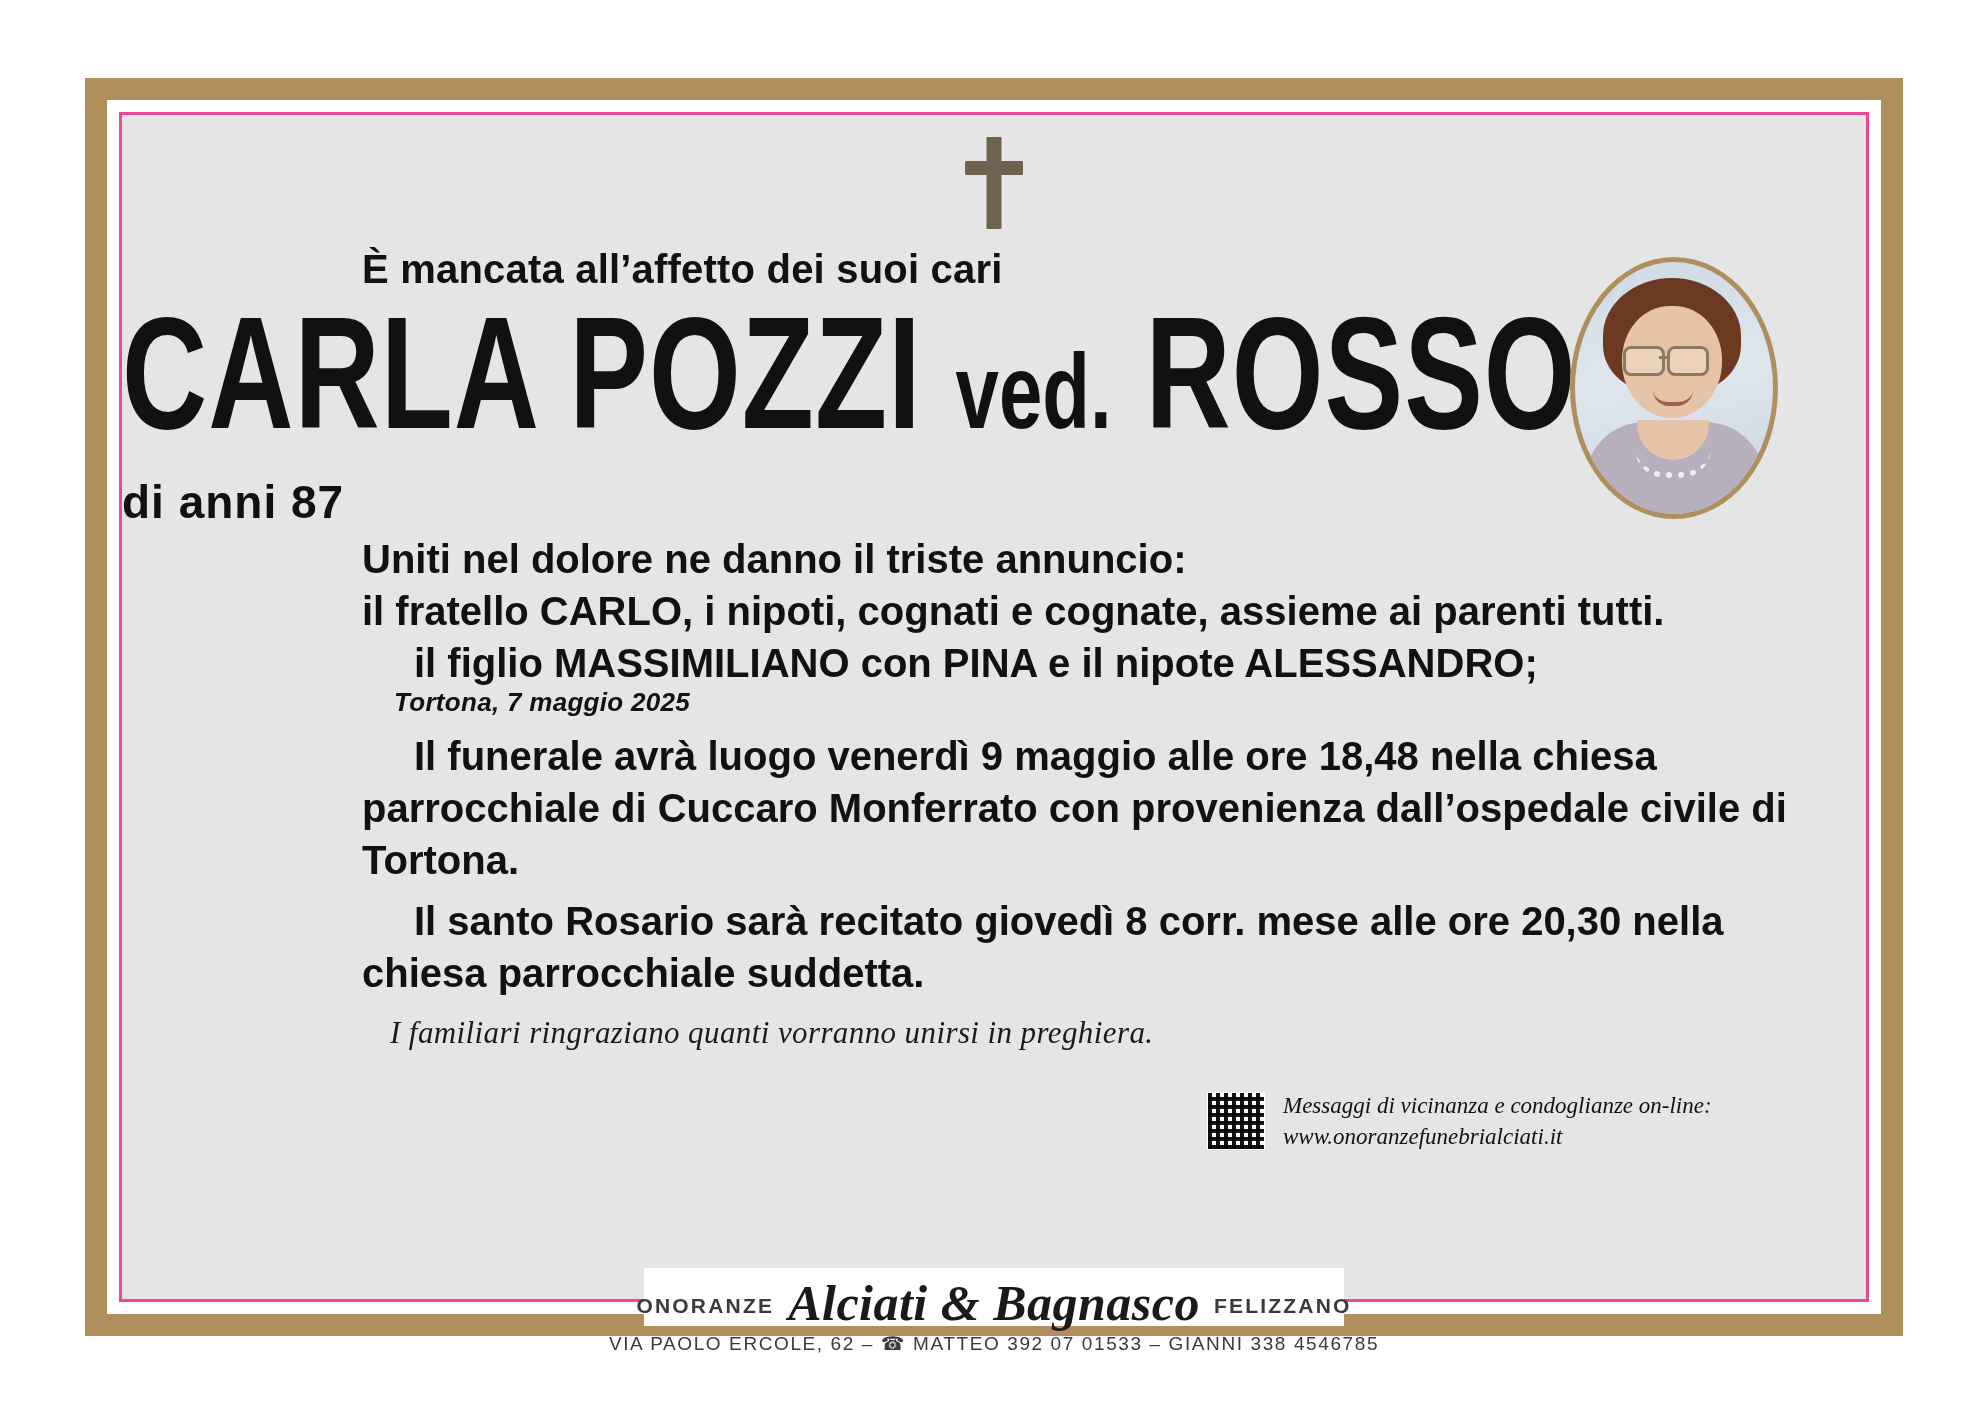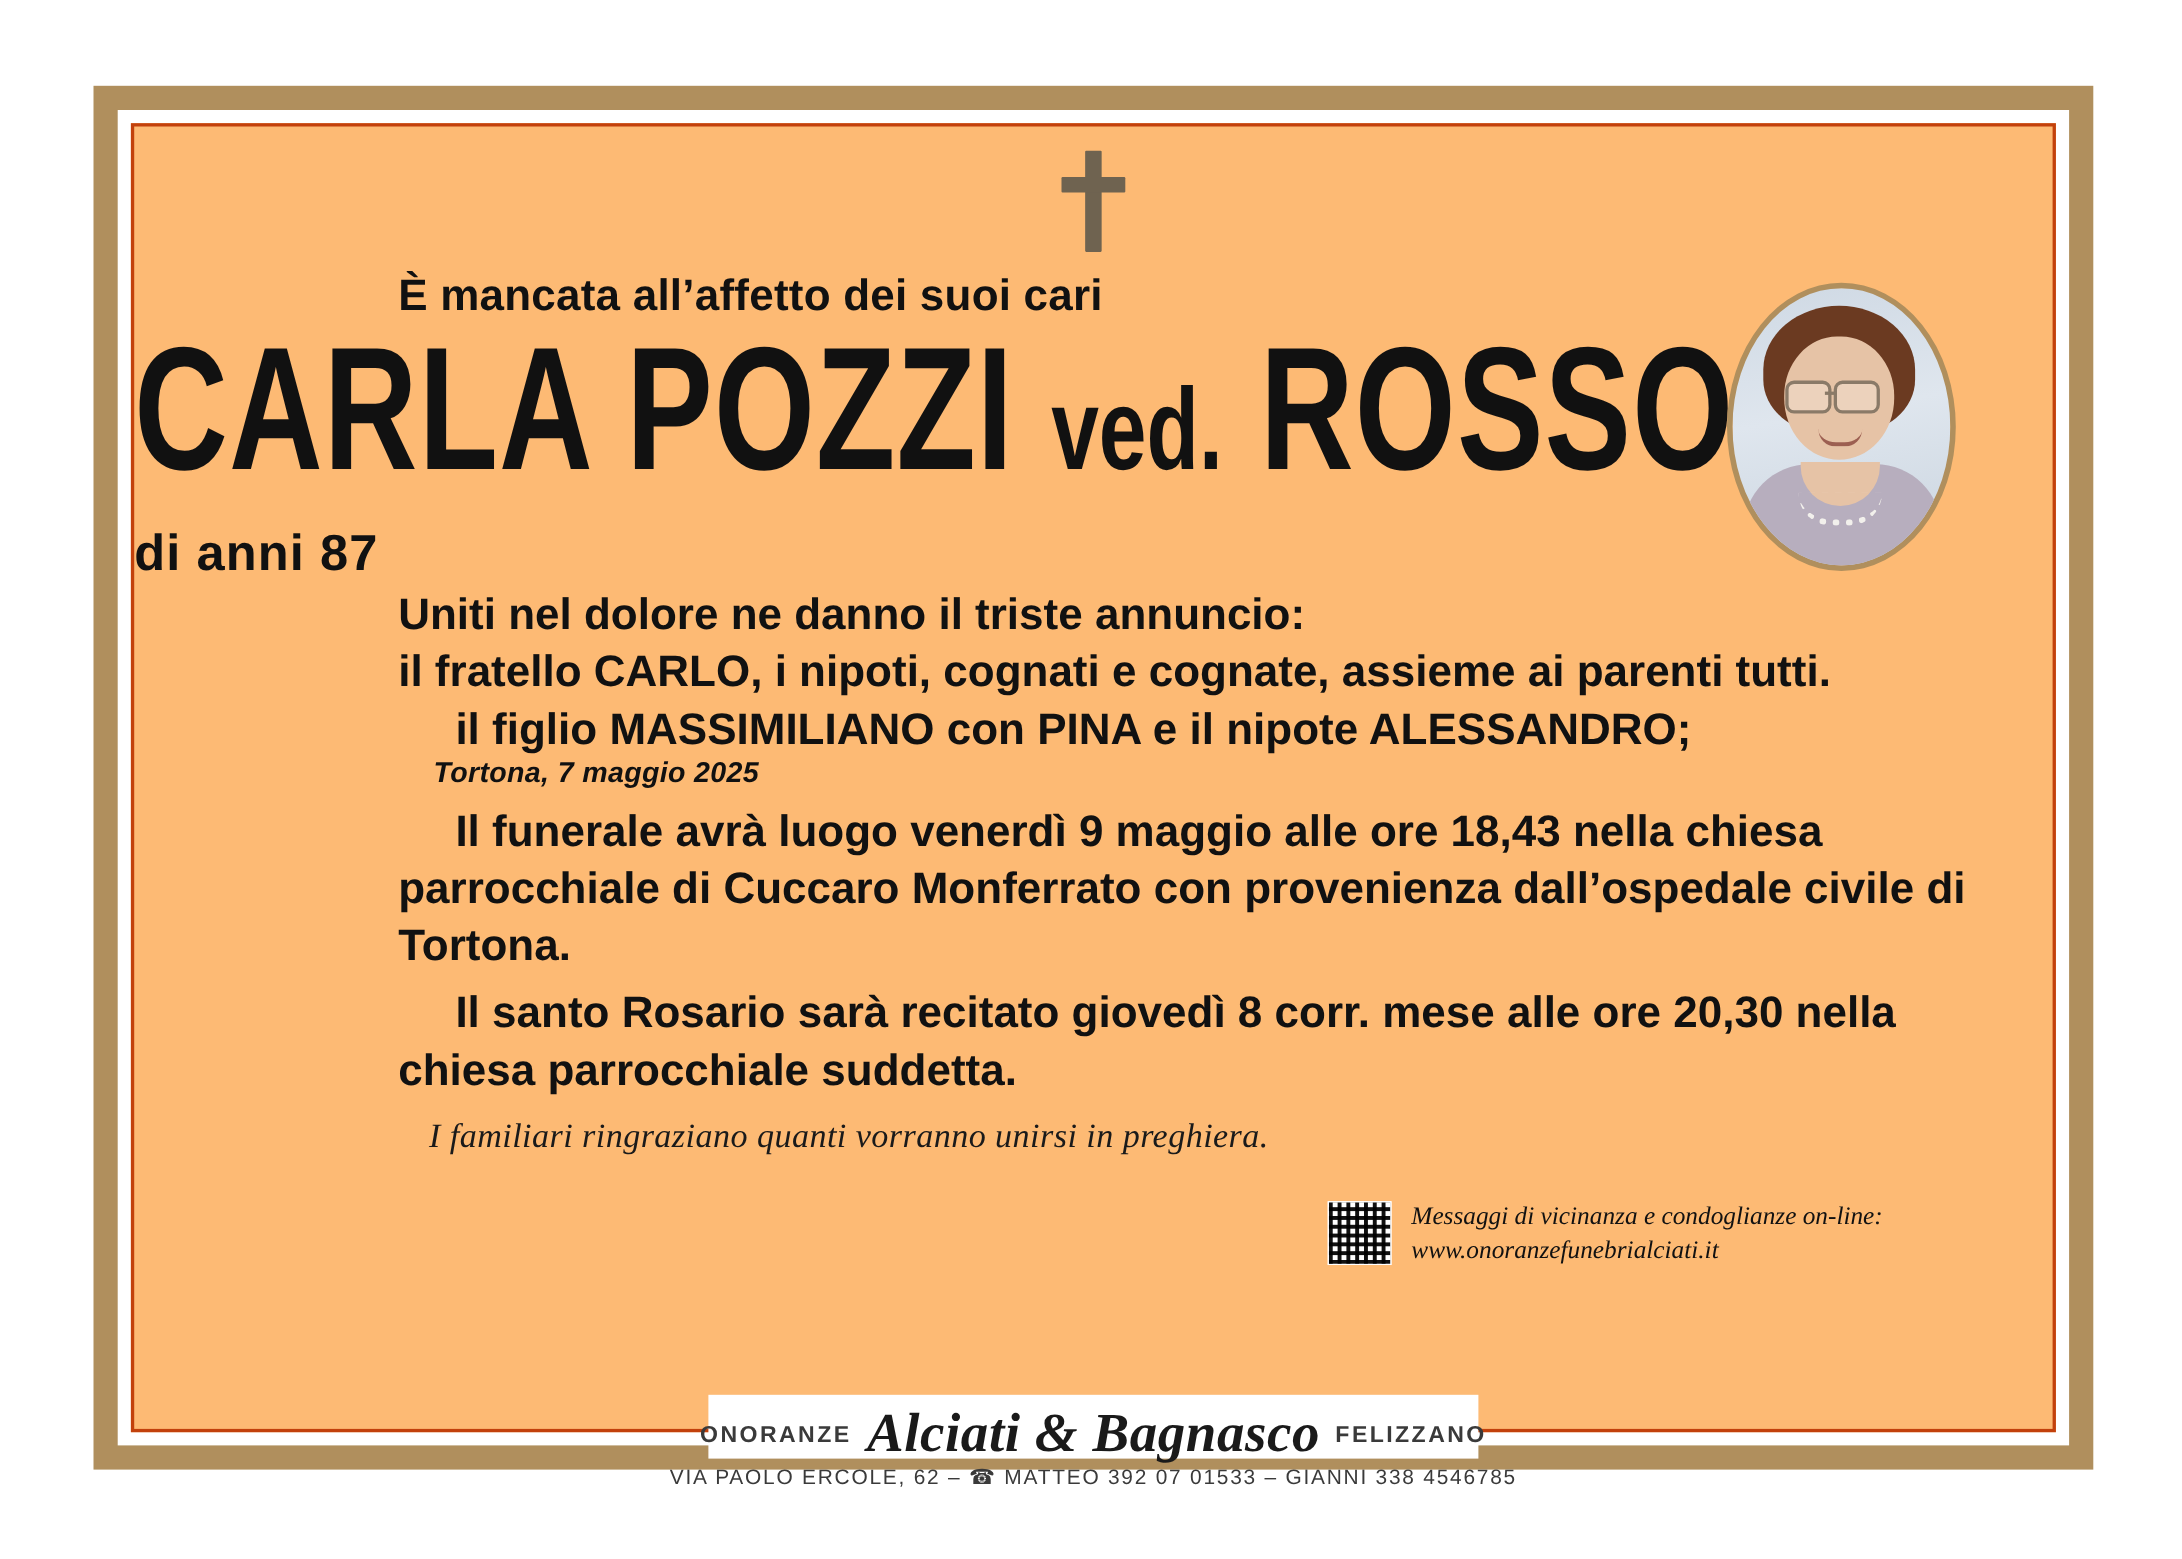--- a/index.html
+++ b/index.html
@@ -25,22 +25,22 @@
     box-sizing: border-box;
     border: 22px solid #b08f5d;
     background: #ffffff;
   }
   .notice-inner {
     position: absolute;
     left: 12px;
     top: 12px;
     right: 12px;
     bottom: 12px;
-    border: 3px solid #c2410c;
-    background: #fdba74;
+    border: 3px solid #ec4899;
+    background: #e5e5e5;
     box-sizing: border-box;
   }
   
   .frame-gap {
     position: absolute;
     left: 50%;
     transform: translateX(-50%);
     bottom: -27px;
     width: 700px;
     height: 58px;
@@ -367,21 +367,21 @@
       </div>
 
       <div class="announce">
         <div class="l">Uniti nel dolore ne danno il triste annuncio:</div>
         <div class="l">il fratello CARLO, i nipoti, cognati e cognate, assieme ai parenti tutti.</div>
         <div class="l indent">il figlio MASSIMILIANO con PINA e il nipote ALESSANDRO;</div>
       </div>
 
       <div class="place-date">Tortona, 7 maggio 2025</div>
 
-      <div class="para para-1">Il funerale avrà luogo venerdì 9 maggio alle ore 18,43 nella chiesa parrocchiale di Cuccaro Monferrato con provenienza dall’ospedale civile di Tortona.</div>
+      <div class="para para-1">Il funerale avrà luogo venerdì 9 maggio alle ore 18,48 nella chiesa parrocchiale di Cuccaro Monferrato con provenienza dall’ospedale civile di Tortona.</div>
       <div class="para para-2">Il santo Rosario sarà recitato giovedì 8 corr. mese alle ore 20,30 nella chiesa parrocchiale suddetta.</div>
 
       <div class="thanks">I familiari ringraziano quanti vorranno unirsi in preghiera.</div>
 
       <div class="online">
         <div class="qr"></div>
         <div class="online-text">
           <div>Messaggi di vicinanza e condoglianze on-line:</div>
           <div>www.onoranzefunebrialciati.it</div>
         </div>

